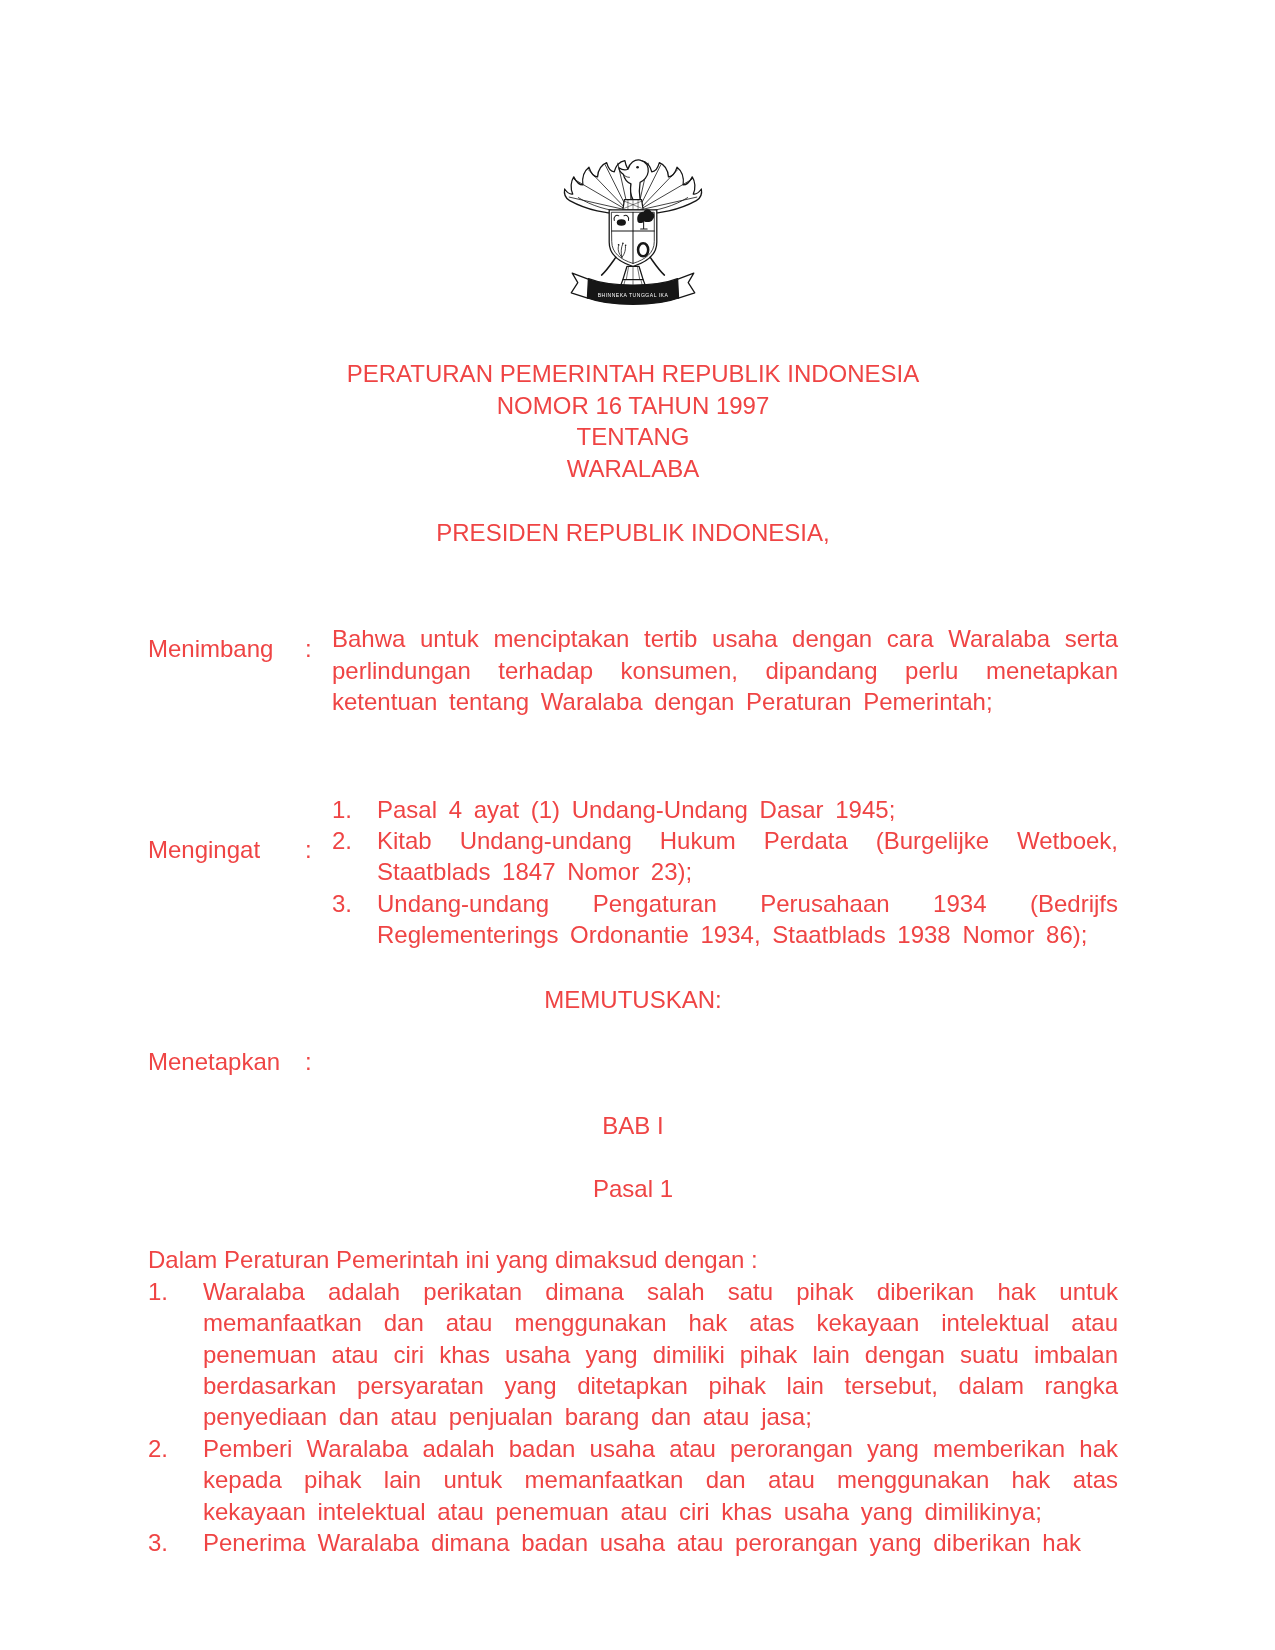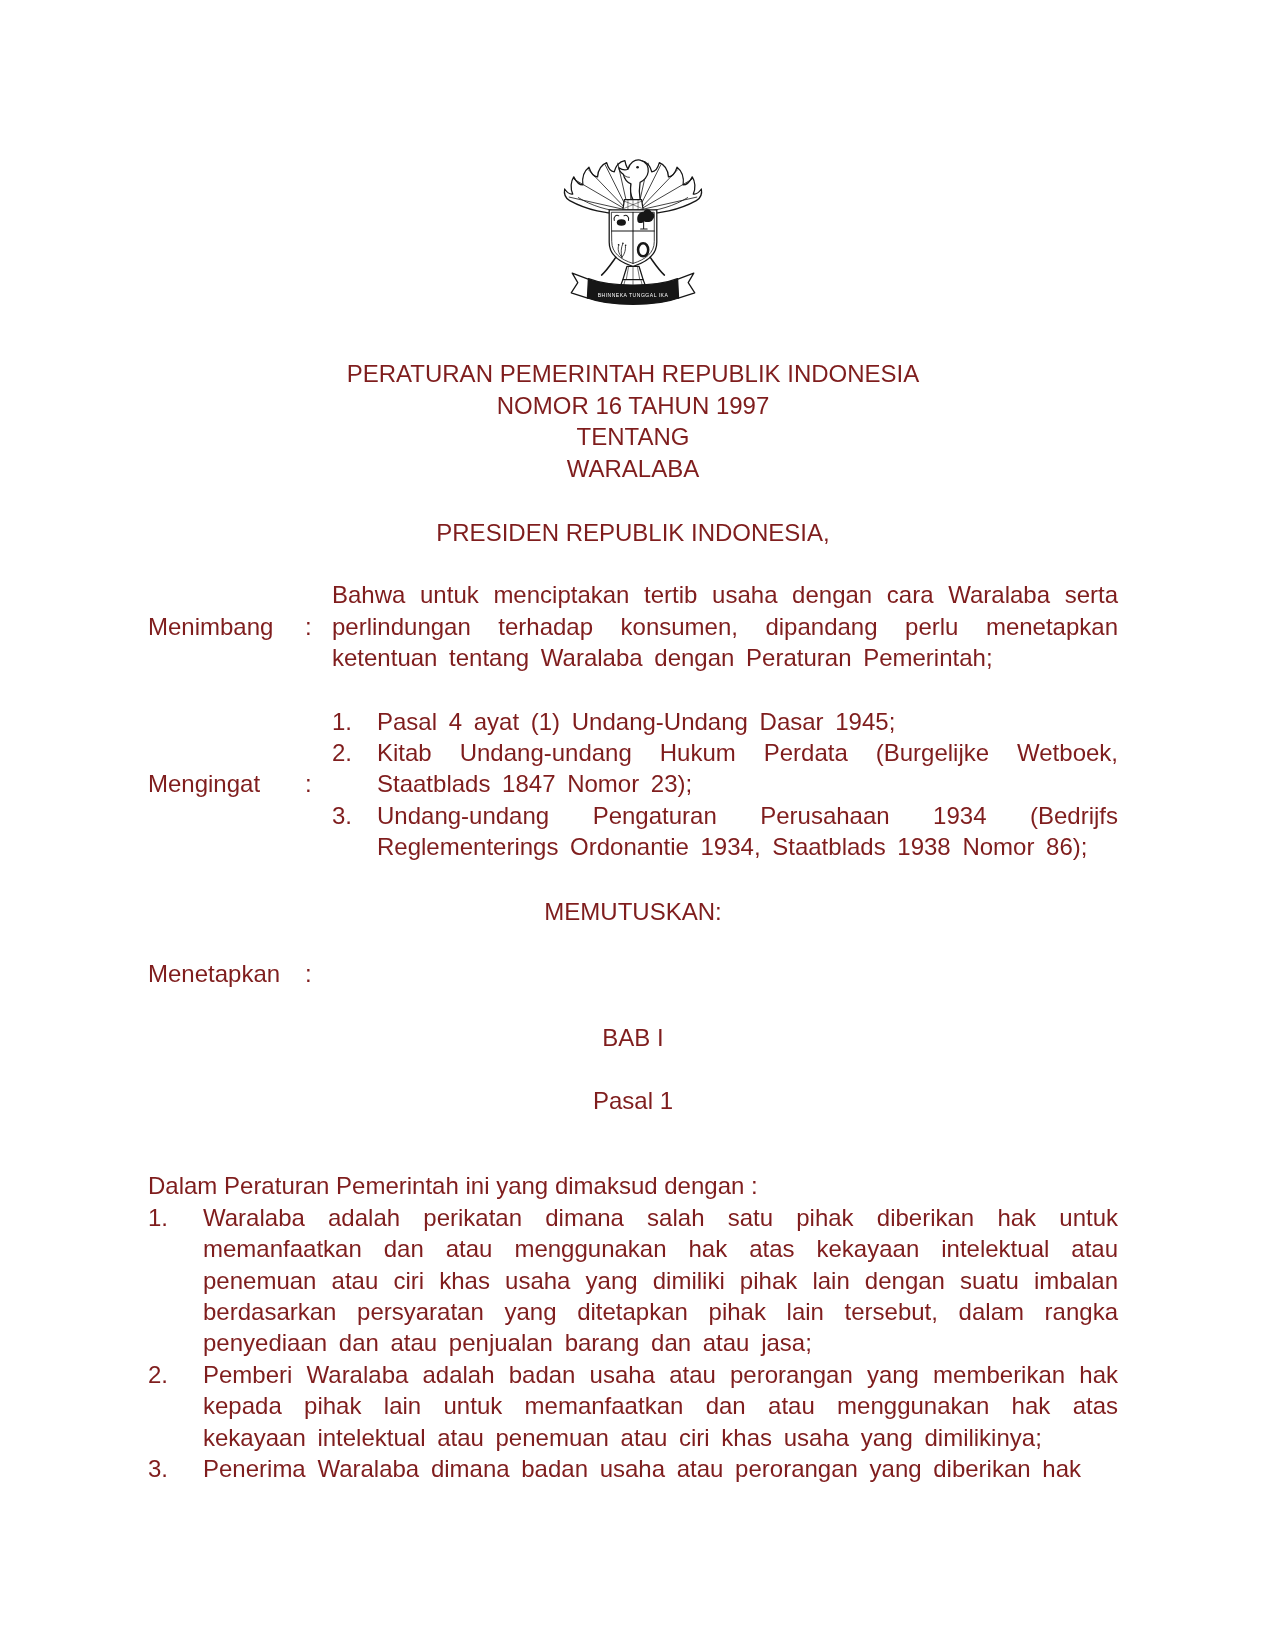--- a/index.html
+++ b/index.html
@@ -1,45 +1,45 @@
 <!DOCTYPE html>
 <html><head>
 <meta charset="utf-8">
 <style>
   html,body{margin:0;padding:0;background:#ffffff;}
   .page{
     position:relative;
     width:1275px;height:1650px;
     background:#ffffff;
-    color:#7f1d1d;
+    color:#ef4444;
     font-family:"Liberation Sans","DejaVu Sans",sans-serif;
     font-size:24px;
     line-height:31.4px;
     box-sizing:border-box;
     padding:0 157px 0 148px;
     overflow:hidden;
   }
   .emblem-wrap{padding-top:150px;text-align:center;}
   .title-block{margin-top:44px;text-align:center;}
   .issuer{margin-top:33px;text-align:center;}
   .memutuskan{margin-top:33px;text-align:center;}
   .bab-block{margin-top:32px;text-align:center;}
   .pasal-head{margin-top:32px;text-align:center;}
   .row{display:flex;align-items:center;}
   .row-menimbang{margin-top:31px;}
   .row-mengingat{margin-top:32px;}
   .row-menetapkan{margin-top:31px;}
   .row .label{width:157px;flex:none;}
   .row .colon{width:27px;flex:none;}
-  .row .rcontent{flex:1;min-width:0;}
+  .row .rcontent{flex:1;min-width:0;margin-top:44px;}
   .just{text-align:justify;word-spacing:5px;}
   .numlist .nitem{display:flex;align-items:flex-start;}
   .numlist .nnum{width:45px;flex:none;}
   .numlist .ntext{flex:1;min-width:0;}
-  .intro{margin-top:54px;}
+  .intro{margin-top:40px;}
   .plist .pitem{display:flex;align-items:flex-start;}
   .plist .pnum{width:55px;flex:none;}
   .plist .ptext{flex:1;min-width:0;}
 </style>
 </head>
 <body>
 
 <div class="page">
 
   <div class="emblem-wrap">

